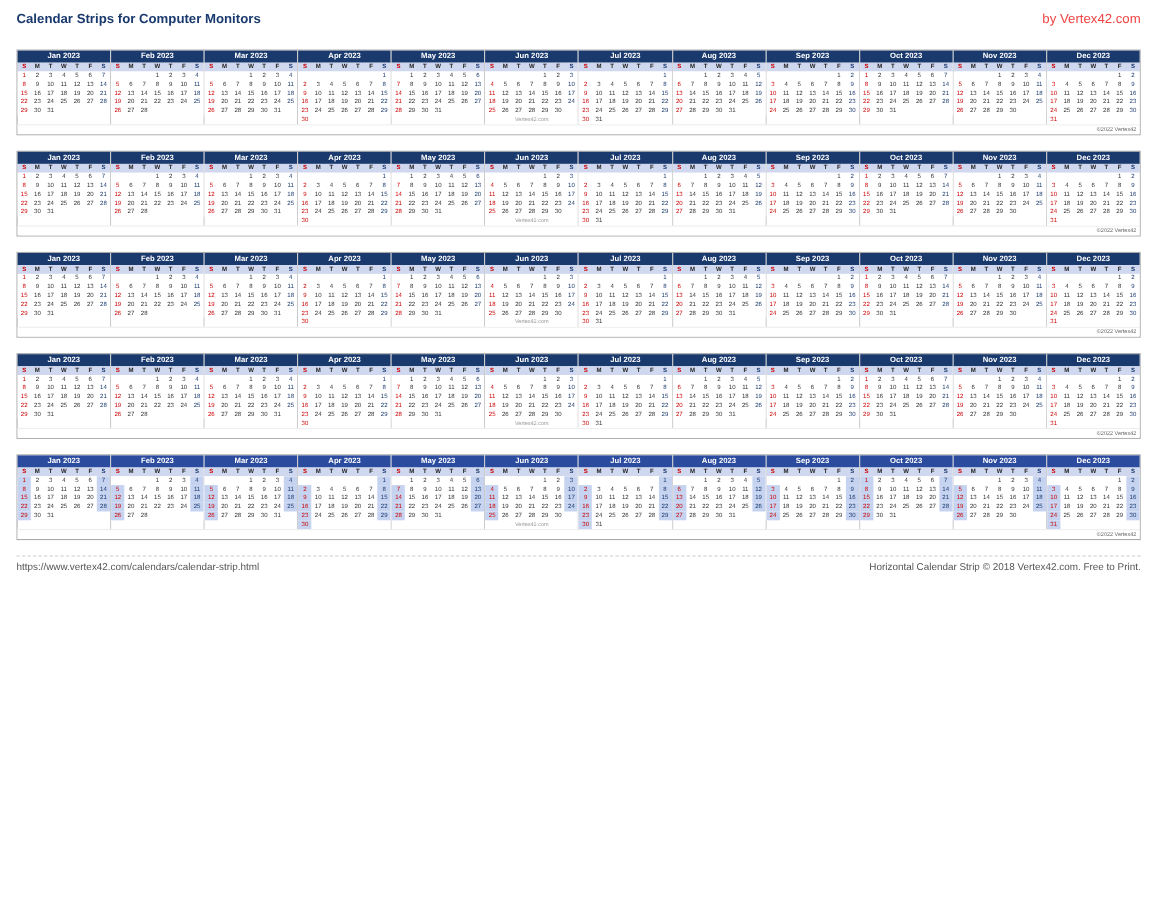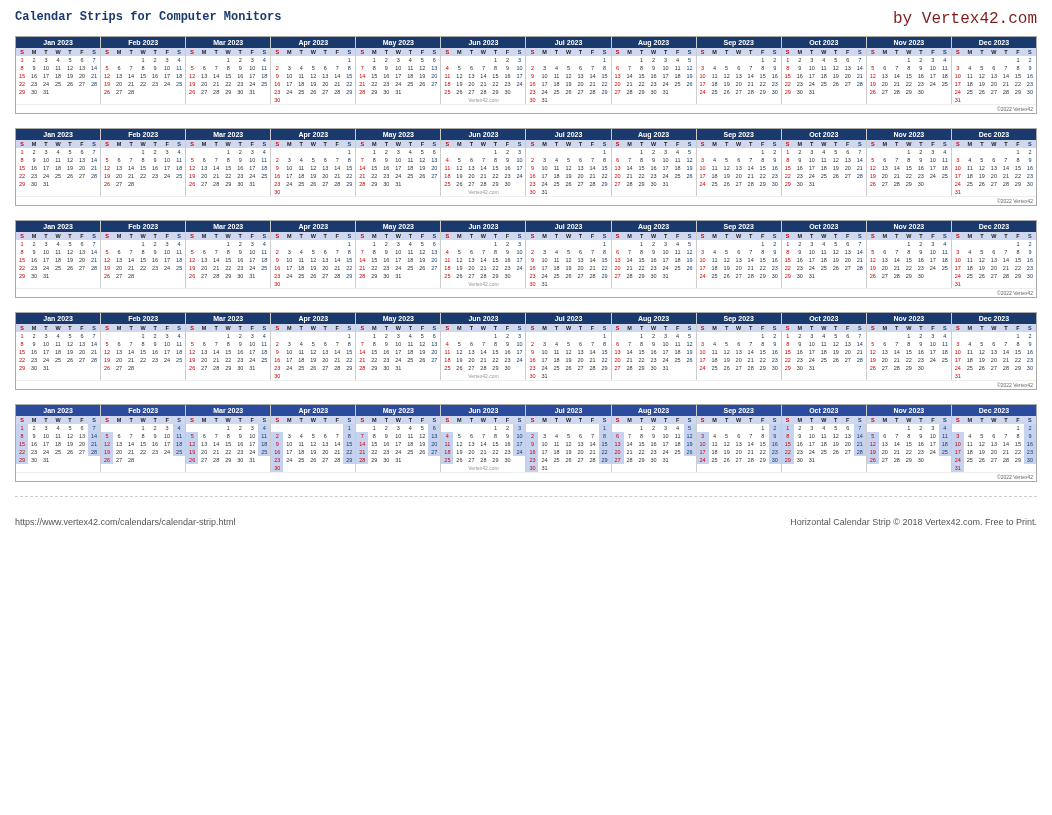--- a/index.html
+++ b/index.html
@@ -6,32 +6,31 @@
     body {
       background: #fff;
       font-family: Arial, sans-serif;
       width: 1052px;
       min-height: 815px;
       padding: 10px 15px;
     }
     .page-header {
       display: flex;
       justify-content: space-between;
-      align-items: flex-start;
-      margin-bottom: 8px;
-      font-family: Liberation Mono, monospace;
+      align-items: flex-end;
+      margin-bottom: 21px;
     }
     .page-title {
       font-size: 12px;
       color: #1a3a6e;
       font-weight: bold;
     }
     .page-brand {
-      font-size: 16px;
-      color: #7f1d1d;
+      font-size: 12px;
+      color: #ef4444;
     }
 
     .calendar-strip {
       border: 1px solid #aaa;
       margin-bottom: 14px;
       font-size: 6.5px;
       width: 100%;
     }
     .months-row {
       display: flex;
@@ -98,21 +97,21 @@
     }
 
     
     .strip-highlight .day-cell.sun { background: #c5d3f0; color: #cc0000; }
     .strip-highlight .day-cell.sat { background: #c5d3f0; color: #1a3a6e; }
     .strip-highlight .month-header { background: #2b4b9e; }
 
     .page-footer {
       display: flex;
       justify-content: space-between;
-      margin-top: 20px;
+      margin-top: 4px;
       font-size: 9px;
       color: #555;
     }
 
     .sep-line {
       border-top: 1px dashed #ccc;
       margin: 4px 0;
     }
   </style>
 </head>

